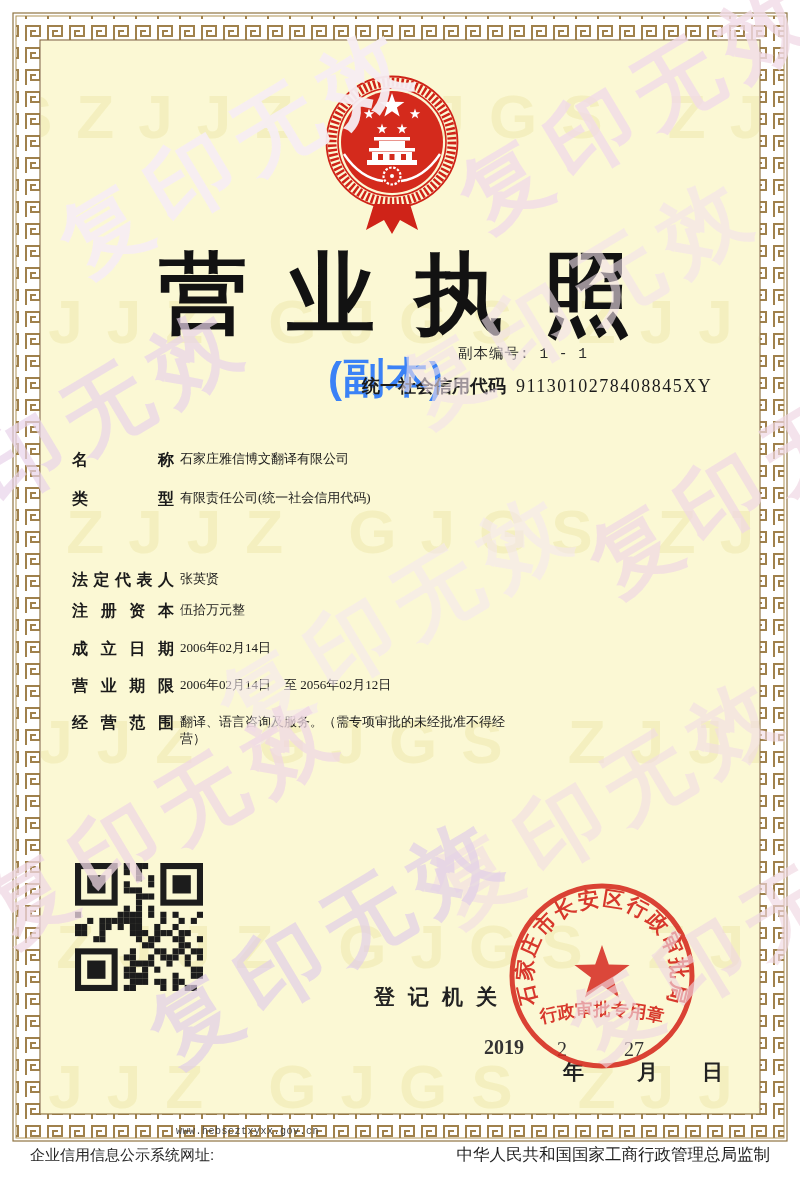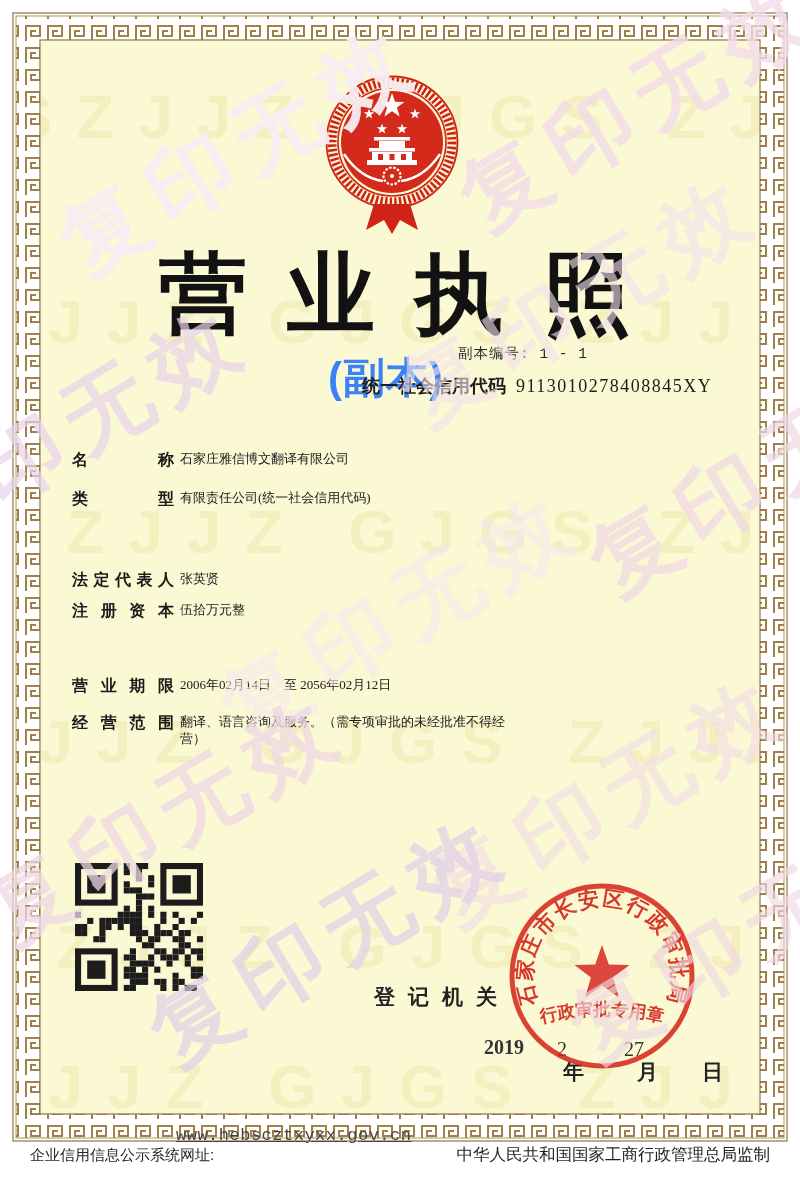--- a/index.html
+++ b/index.html
@@ -30,21 +30,21 @@
   .registry{left:374px;top:983px;font-size:21px;font-weight:700;letter-spacing:13px;color:#222;}
   .seal{left:502px;top:876px;width:200px;height:200px;z-index:3;}
   .dnum{font-size:20px;color:#333;font-family:"Liberation Serif",serif;}
   .dyear{left:484px;top:1036px;font-weight:bold;}
   .dmonth{left:557px;top:1038px;}
   .dday{left:624px;top:1038px;}
   .dlab{font-size:21px;font-weight:700;color:#222;}
   .lyear{left:563px;top:1058px;}
   .lmonth{left:637px;top:1058px;}
   .lday{left:702px;top:1058px;}
-  .url{left:176px;top:1126px;font-size:17px;color:#454545;font-family:"Liberation Mono",monospace;letter-spacing:.5px;z-index:4;text-decoration:underline;}
+  .url{left:176px;top:1126px;font-size:10px;color:#454545;font-family:"Liberation Mono",monospace;letter-spacing:.5px;z-index:4;}
   .foot-l{left:30px;top:1146px;font-size:15px;color:#262626;}
   .foot-r{right:30px;top:1144px;font-size:16.5px;color:#1e1e1e;text-align:right;}
   
   .wm{position:absolute;z-index:6;pointer-events:none;white-space:nowrap;
       font-size:86px;font-weight:700;letter-spacing:14px;
       transform:translate(-50%,-50%) rotate(-31deg);font-family:"Liberation Sans",sans-serif;}
   .wm1{left:240px;top:150px;color:#f7eef3;opacity:.95}
   .wm2{left:640px;top:105px;color:#f2dce8;opacity:.8}
   .wm3{left:70px;top:430px;color:#e9d4ea;opacity:.7}
   .wm4{left:580px;top:300px;color:#f3e2ec;opacity:.6}
@@ -137,20 +137,24 @@
       <div class="flabel">类型</div>
       <div class="fvalue">有限责任公司(统一社会信用代码)</div>
     </div>
     <div class="frow r4">
       <div class="flabel">法定代表人</div>
       <div class="fvalue">张英贤</div>
     </div>
     <div class="frow r5">
       <div class="flabel">注册资本</div>
       <div class="fvalue">伍拾万元整</div>
+    </div>
+    <div class="frow r6">
+      <div class="flabel">成立日期</div>
+      <div class="fvalue">2006年02月14日</div>
     </div>
     <div class="frow r7">
       <div class="flabel">营业期限</div>
       <div class="fvalue">2006年02月14日　至  2056年02月12日</div>
     </div>
     <div class="frow r8">
       <div class="flabel">经营范围</div>
       <div class="fvalue">翻译、语言咨询及服务。（需专项审批的未经批准不得经
 营）</div>
     </div>

